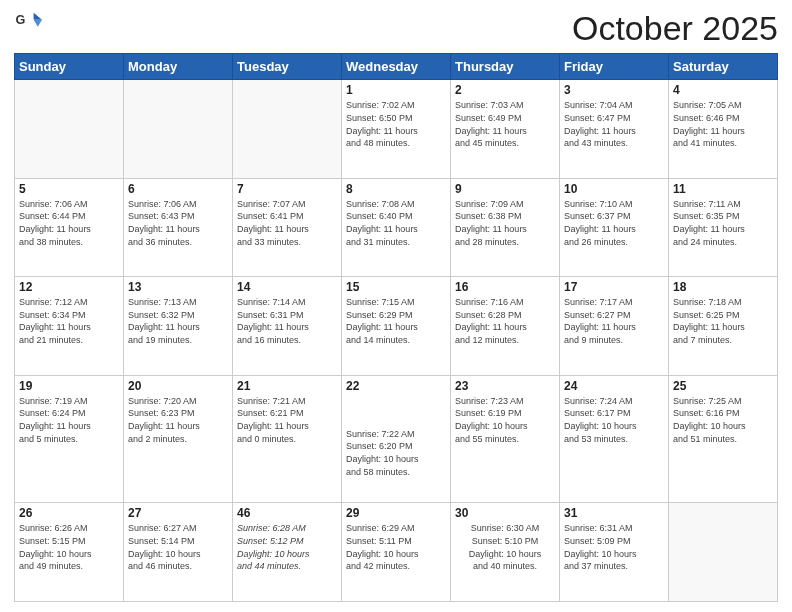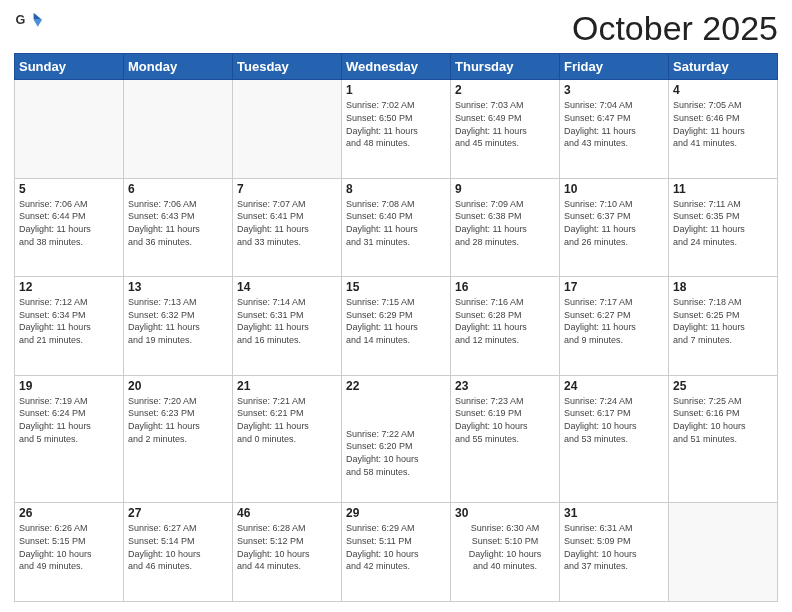--- a/index.html
+++ b/index.html
@@ -315,21 +315,21 @@
           </td>
           <td>
             <span class="day-number">27</span>
             <div class="day-info" style="white-space: pre-line;">Sunrise: 6:27 AM
 Sunset: 5:14 PM
 Daylight: 10 hours
 and 46 minutes.</div>
           </td>
           <td>
             <span class="day-number">46</span>
-            <div class="day-info" style="white-space: pre-line;">Sunrise: 6:28 AM
+            <div class="day-info" style="white-space: pre-line; font-style: italic;">Sunrise: 6:28 AM
 Sunset: 5:12 PM
 Daylight: 10 hours
 and 44 minutes.</div>
           </td>
           <td>
             <span class="day-number">29</span>
             <div class="day-info" style="white-space: pre-line;">Sunrise: 6:29 AM
 Sunset: 5:11 PM
 Daylight: 10 hours
 and 42 minutes.</div>

